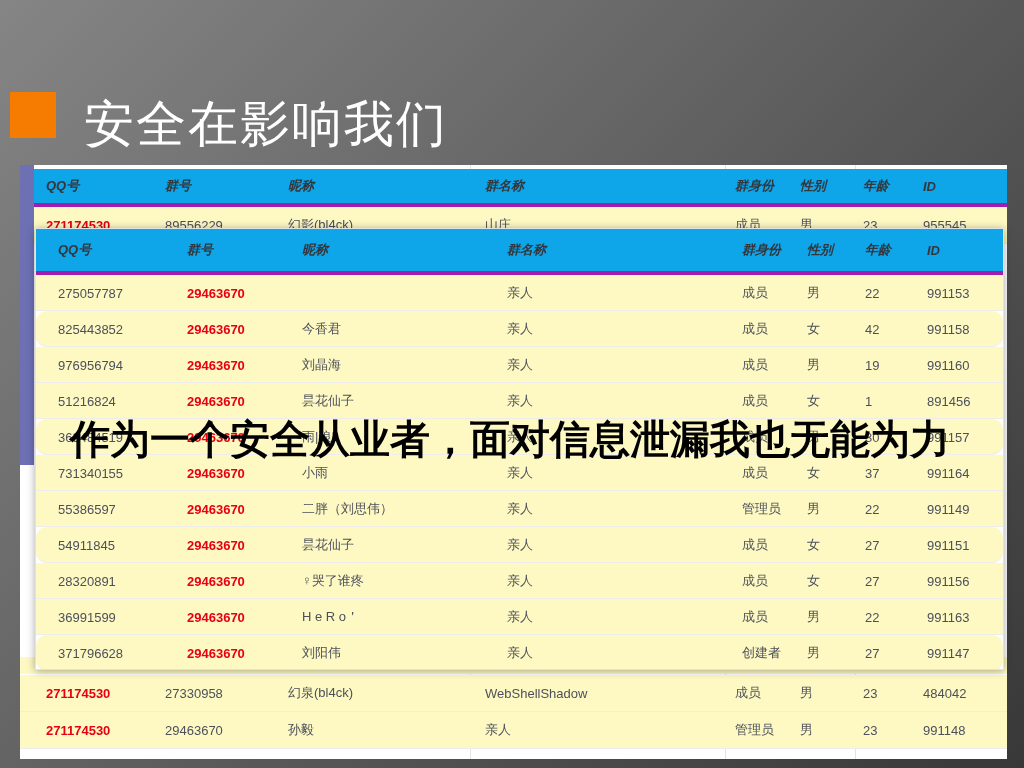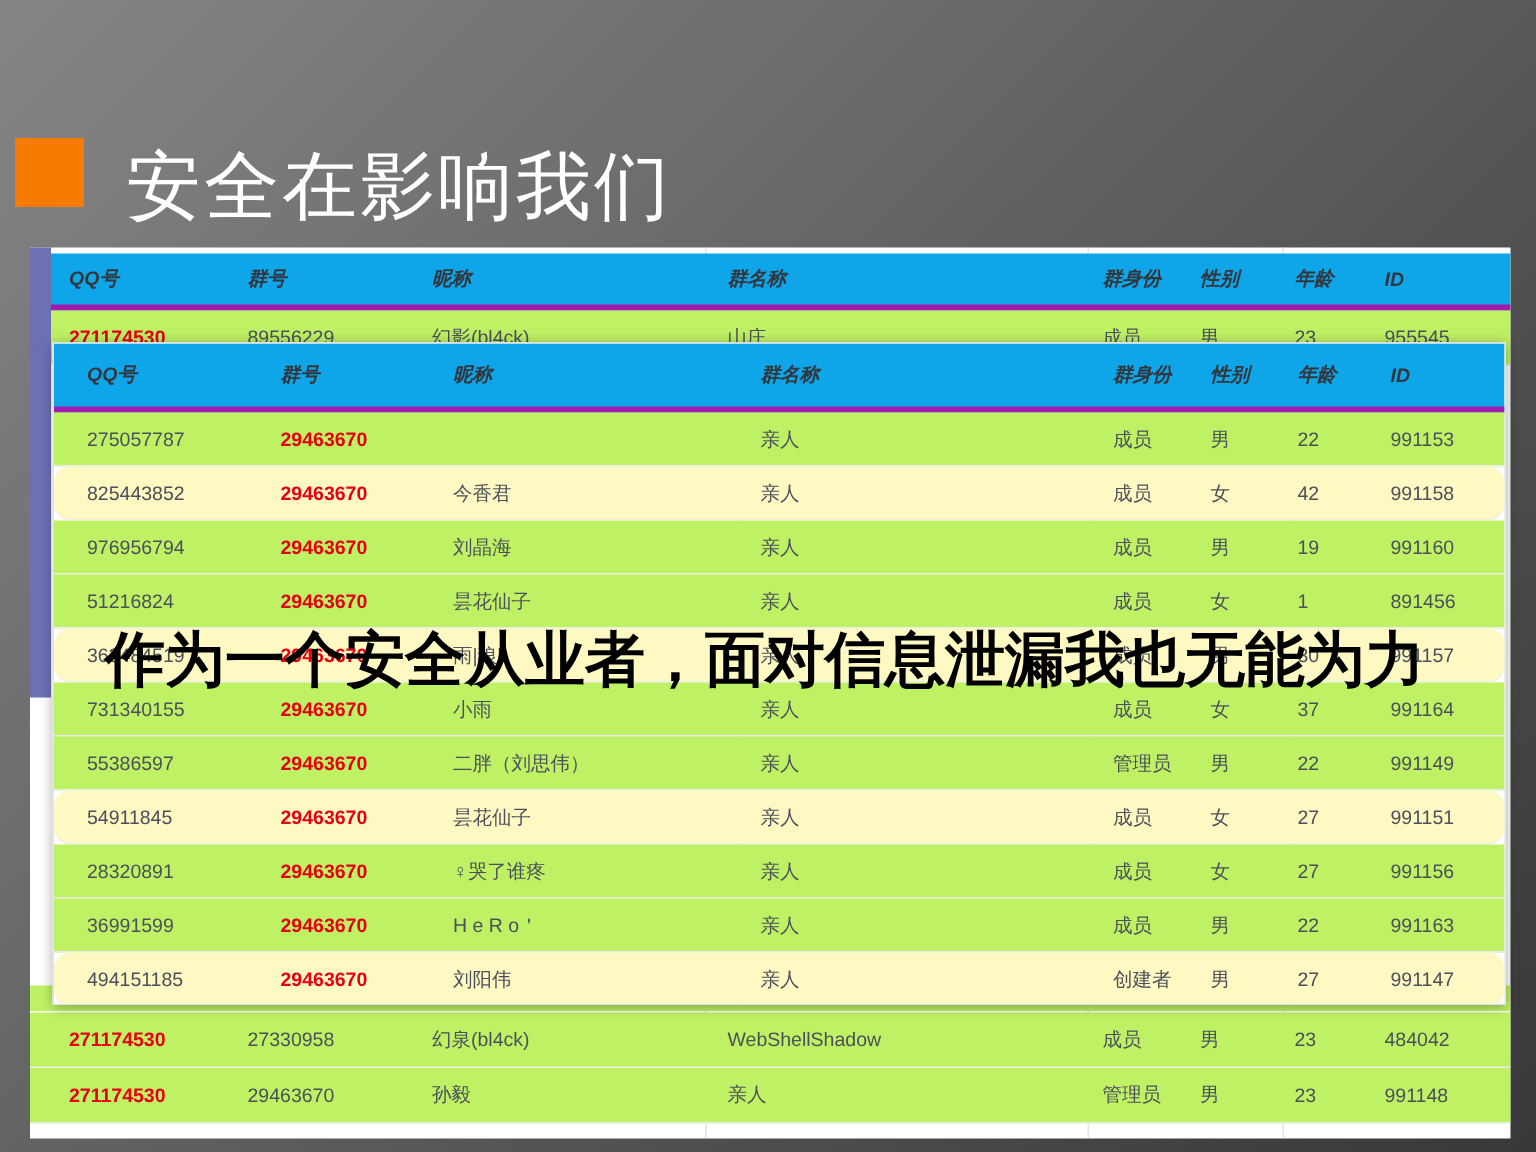--- a/index.html
+++ b/index.html
@@ -19,21 +19,21 @@
   .bg-table{position:absolute;inset:0;background:#ffffff;z-index:1;overflow:hidden;}
   .purple-strip{position:absolute;left:0;top:0;width:14px;height:300px;background:#6d71b3;z-index:2;}
   .popup{
     position:absolute;left:15px;top:63px;right:3px;height:442px;background:#ffffff;z-index:3;
     overflow:hidden;box-shadow:0 1px 8px rgba(0,0,0,0.35);border:1px solid #e2e2e2;box-sizing:border-box;
   }
   
   .thead{position:relative;border-bottom:4px solid #a21caf;background:#0ea5e9;font-style:italic;}
   .bg-table .thead{height:34px;margin-top:4px;}
   .popup .thead{height:42px;}
-  .trow{position:relative;height:36px;border-bottom:1px solid #ededed;background:#bef264;}
+  .trow{position:relative;height:36px;border-bottom:1px solid #ededed;background:#fef9c3;}
   .popup .trow{height:35px;}
   .trow.shaded{background:#fef9c3;border-radius:11px;}
   .cell,.hcell{
     position:absolute;top:50%;transform:translateY(-50%);
     font-size:13px;color:#4c505a;white-space:nowrap;
   }
   .hcell{font-weight:bold;color:#33373d;}
   .cell.red{color:var(--red,#e60012);font-weight:bold;}
   .clip-top{height:17px;overflow:hidden;border-bottom:none;}
   .clip-top .cell{top:-5px;transform:none;}
@@ -232,21 +232,21 @@
           <span class="cell c-qq">36991599</span>
           <span class="cell c-group red">29463670</span>
           <span class="cell c-nick">H e R o＇</span>
           <span class="cell c-gname">亲人</span>
           <span class="cell c-role">成员</span>
           <span class="cell c-gender">男</span>
           <span class="cell c-age">22</span>
           <span class="cell c-id">991163</span>
         </div>
         <div class="trow shaded">
-          <span class="cell c-qq">494151185</span>
+          <span class="cell c-qq">371796628</span>
           <span class="cell c-group red">29463670</span>
           <span class="cell c-nick">刘阳伟</span>
           <span class="cell c-gname">亲人</span>
           <span class="cell c-role">创建者</span>
           <span class="cell c-gender">男</span>
           <span class="cell c-age">27</span>
           <span class="cell c-id">991147</span>
         </div>
         <div class="trow">
           <span class="cell c-gname"></span>

